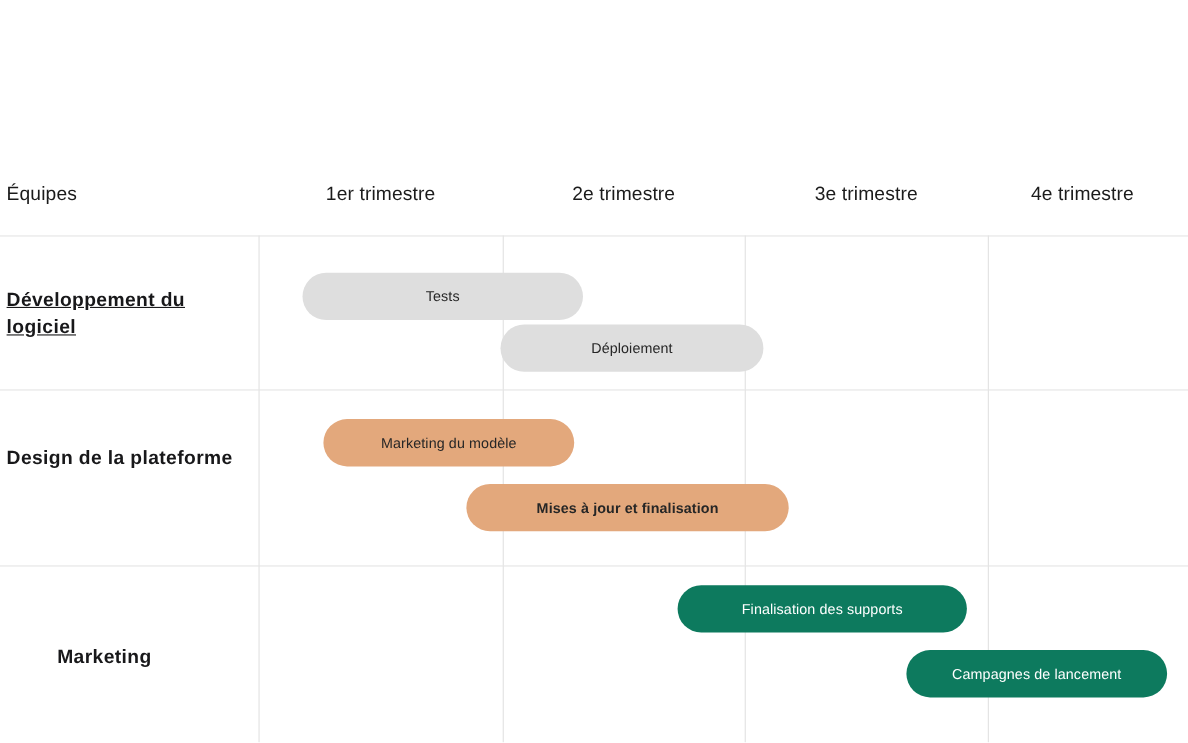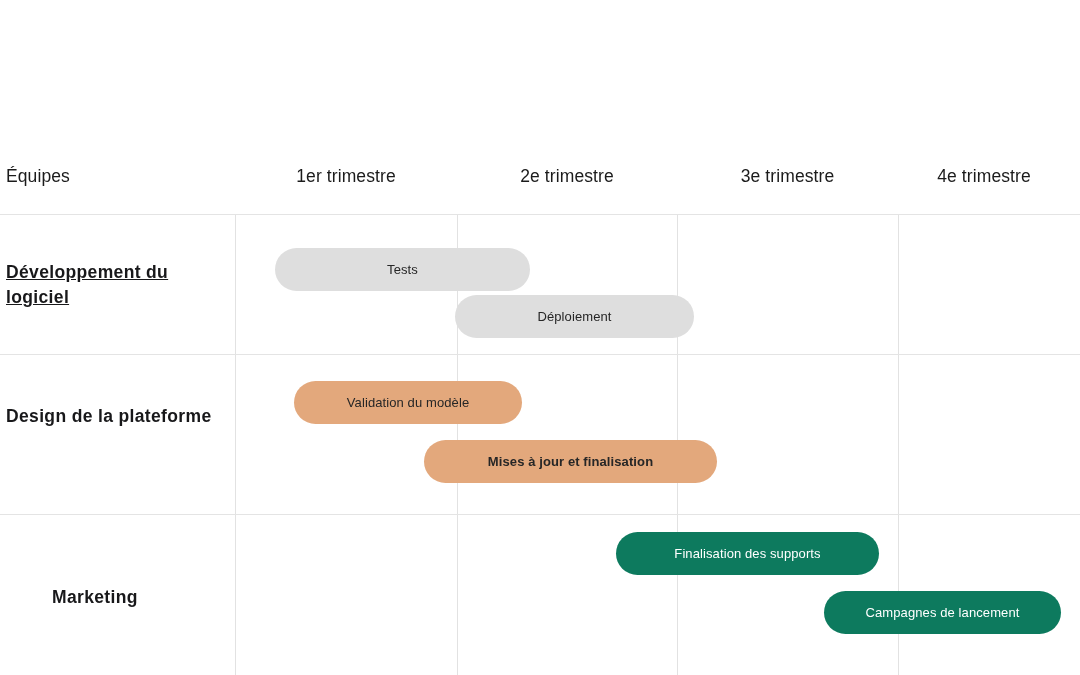--- a/index.html
+++ b/index.html
@@ -164,21 +164,21 @@
     <div class="hline" style="top:300px;"></div>
 
     <div class="rowlabel" style="top:46px;text-decoration:underline;">Développement du logiciel</div>
 
     <div class="bar grey" style="left:235px;width:255px;top:34px;margin-left:40px;">Tests</div>
 
     <div class="bar grey" style="left:455px;width:239px;top:81px;">Déploiement</div>
 
     <div class="rowlabel" style="top:190px;">Design de la plateforme</div>
 
-    <div class="bar peach" style="left:294px;width:228px;top:167px;">Validation du modèle</div>
+    <div class="bar peach" style="left:294px;width:228px;top:167px;">Marketing du modèle</div>
 
     <div class="bar peach" style="left:424px;width:293px;top:226px;font-weight:bold;">Mises à jour et finalisation</div>
 
     <div class="rowlabel" style="top:371px;margin-left:46px;">Marketing</div>
 
     <div class="bar green" style="left:616px;width:263px;top:318px;">Finalisation des supports</div>
 
     <div class="bar green" style="left:824px;width:237px;top:377px;">Campagnes de lancement</div>
 
   </div>

